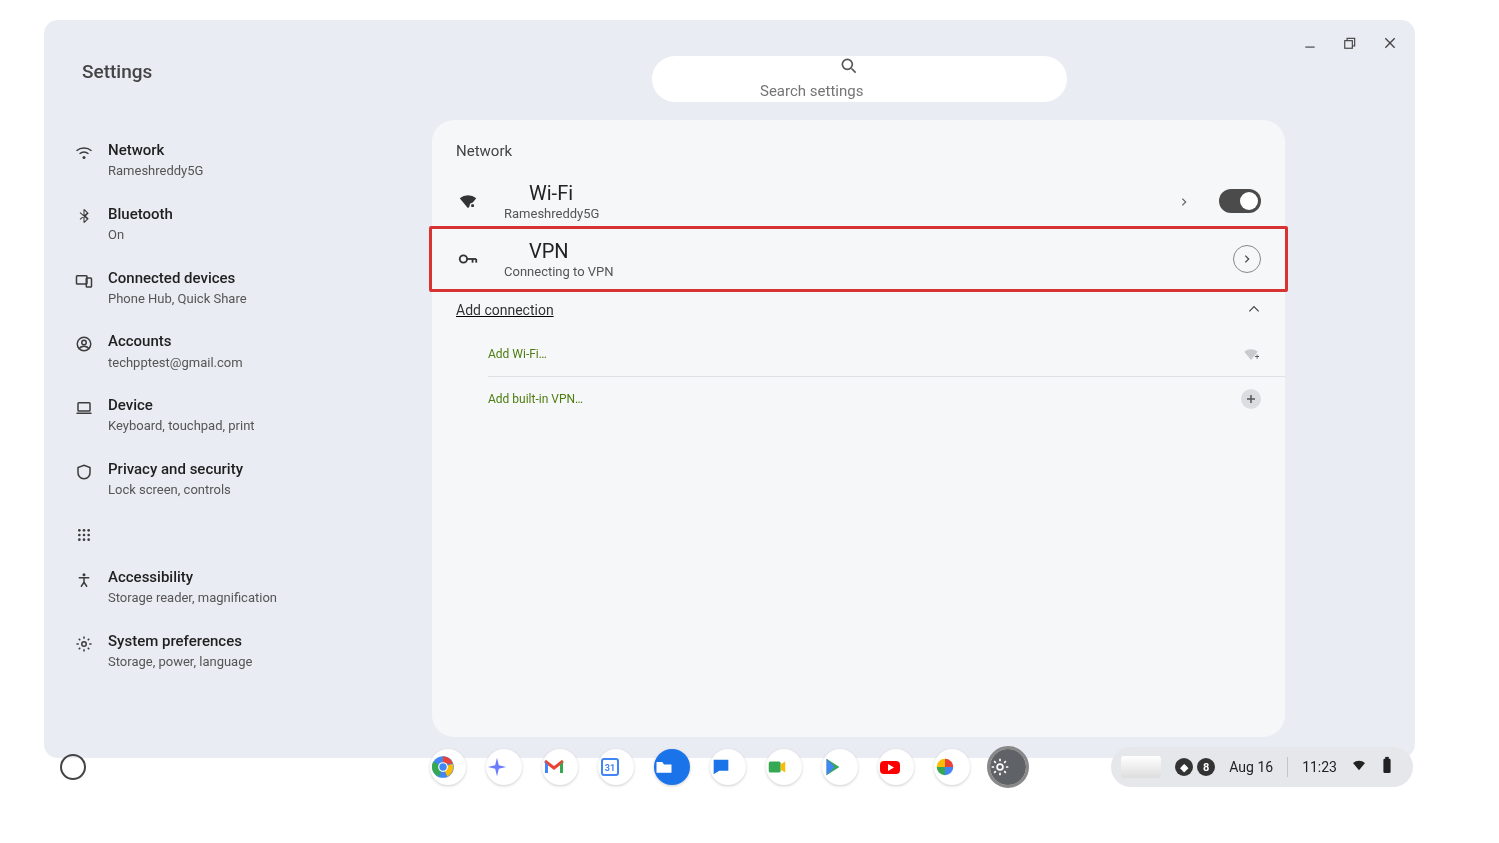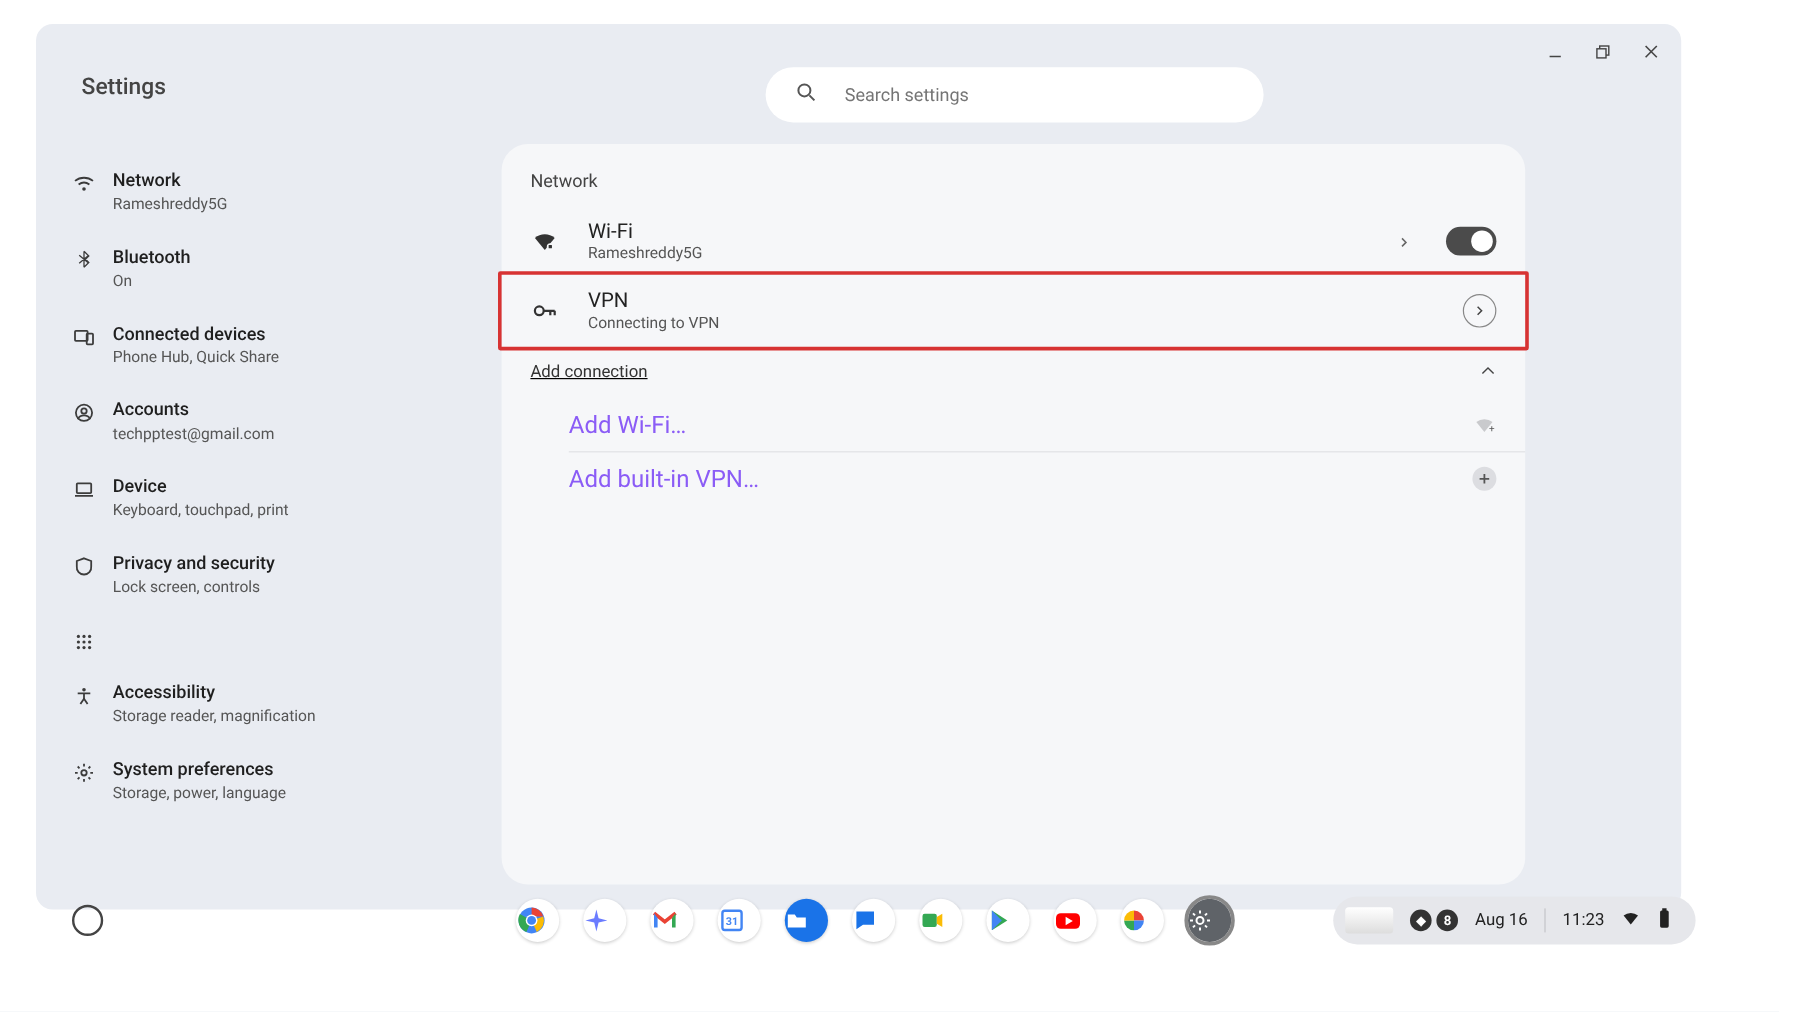--- a/index.html
+++ b/index.html
@@ -1,44 +1,44 @@
 <!DOCTYPE html>
 <html><head>
 <meta charset="utf-8">
 <style>
 * { margin:0; padding:0; box-sizing:border-box; font-family:"Google Sans",Roboto,Arial,sans-serif; }
 body { background:#fff; width:1499px; height:843px; position:relative; overflow:hidden; }
-.window { position:absolute; left:30px; top:20px; width:1371px; height:738px; background:#e9ecf2; border-radius:14px; }
+.window { position:absolute; left:44px; top:20px; width:1371px; height:738px; background:#e9ecf2; border-radius:14px; }
 .titlebar { position:absolute; right:14px; top:12px; display:flex; gap:18px; }
 .titlebar .winbtn { width:22px; height:22px; display:flex; align-items:center; justify-content:center; color:#444; cursor:pointer; }
 .app-title { position:absolute; left:38px; top:40px; font-size:19px; font-weight:500; color:#444; }
-.searchbar { position:absolute; left:608px; top:36px; width:415px; height:46px; background:#fff; border-radius:26px; display:flex; align-items:center; padding:0 24px; }
+.searchbar { position:absolute; left:608px; top:36px; width:415px; height:46px; background:#fff; border-radius:26px; display:flex; align-items:center; padding:0 24px;flex-direction:column; }
 .searchbar .sicon { color:#555; margin-right:22px; }
 .searchbar input { border:none; outline:none; font-size:15px; color:#555; background:transparent; flex:1; }
 
 .sidebar { position:absolute; left:24px; top:108px; width:360px; height:614px; overflow:hidden; }
 .nav-item { display:flex; align-items:flex-start; padding:12px 6px 12px 6px; cursor:pointer; border-radius:22px; }
 .nav-item .nicon { width:20px; flex:0 0 20px; margin-right:14px; margin-top:4px; color:#3c3c3c; display:flex; justify-content:center; align-items:center; }
 .nav-item .nlabel { font-size:15px; color:#1f1f1f; font-weight:500; line-height:1.35; }
 .nav-item .ndesc  { font-size:13px; color:#555; line-height:1.35; margin-top:2px; }
 
 .panel { position:absolute; left:388px; top:100px; width:853px; height:617px; background:#f6f7f9; border-radius:22px; padding:22px 0 0 0; }
 .panel-title { font-size:15px; color:#444; padding:0 24px 12px 24px; }
 .row { display:flex; align-items:center; height:58px; padding:0 24px; cursor:pointer; position:relative; }
 .row .ricon { width:24px; flex:0 0 24px; margin-right:24px; color:#333; display:flex; justify-content:center; align-items:center; }
 .row .rtexts { flex:1; }
-.row .rlabel { font-size:17px; color:#222; }
+.row .rlabel { font-size:20px; color:#222;margin-left:25px; }
 .row .rdesc  { font-size:13px; color:#555; margin-top:1px; }
 .row .rarrow { color:#666; margin-right:30px; }
 .toggle { width:42px; height:24px; background:#4b4b4b; border-radius:14px; position:relative; }
 .toggle .knob { position:absolute; right:3px; top:3px; width:18px; height:18px; background:#fff; border-radius:50%; }
 .circle-btn { width:28px; height:28px; border:1px solid #888; border-radius:50%; display:flex; align-items:center; justify-content:center; }
 .highlight { position:absolute; border:3px solid #d73333; left:-3px; right:-3px; top:-4px; bottom:-4px; border-radius:2px; pointer-events:none; }
 .addrow { display:flex; align-items:center; height:44px; padding:0 24px 0 56px; cursor:pointer; }
-.addrow .alabel { flex:1; font-size:20px; color:#8b5cf6; }
+.addrow .alabel { flex:1; font-size:12px; color:#4d7c0f; }
 .addicon { width:20px; height:20px; display:flex; align-items:center; justify-content:center; color:#777; }
 .addicon.plus { background:#dcdde1; border-radius:50%; }
 .expander { display:flex; align-items:center; height:44px; padding:0 24px; cursor:pointer;text-decoration:underline; }
 .expander .elabel { flex:1; font-size:14px; color:#333; }
 .sep { height:1px; background:#e0e1e5; margin-left:56px; }
 
 .shelf { position:absolute; left:42px; right:86px; bottom:50px; height:52px; display:flex; align-items:center; }
 .launcher { width:26px; height:26px; border:2px solid #444; border-radius:50%; margin-left:18px; }
 .shelf-apps { position:absolute; left:50%; transform:translateX(-50%); display:flex; gap:20px; }
 .appicon { width:36px; height:36px; border-radius:50%; background:#fff; display:flex; align-items:center; justify-content:flex-start; box-shadow:0 1px 3px rgba(0,0,0,.2); font-weight:700; }

